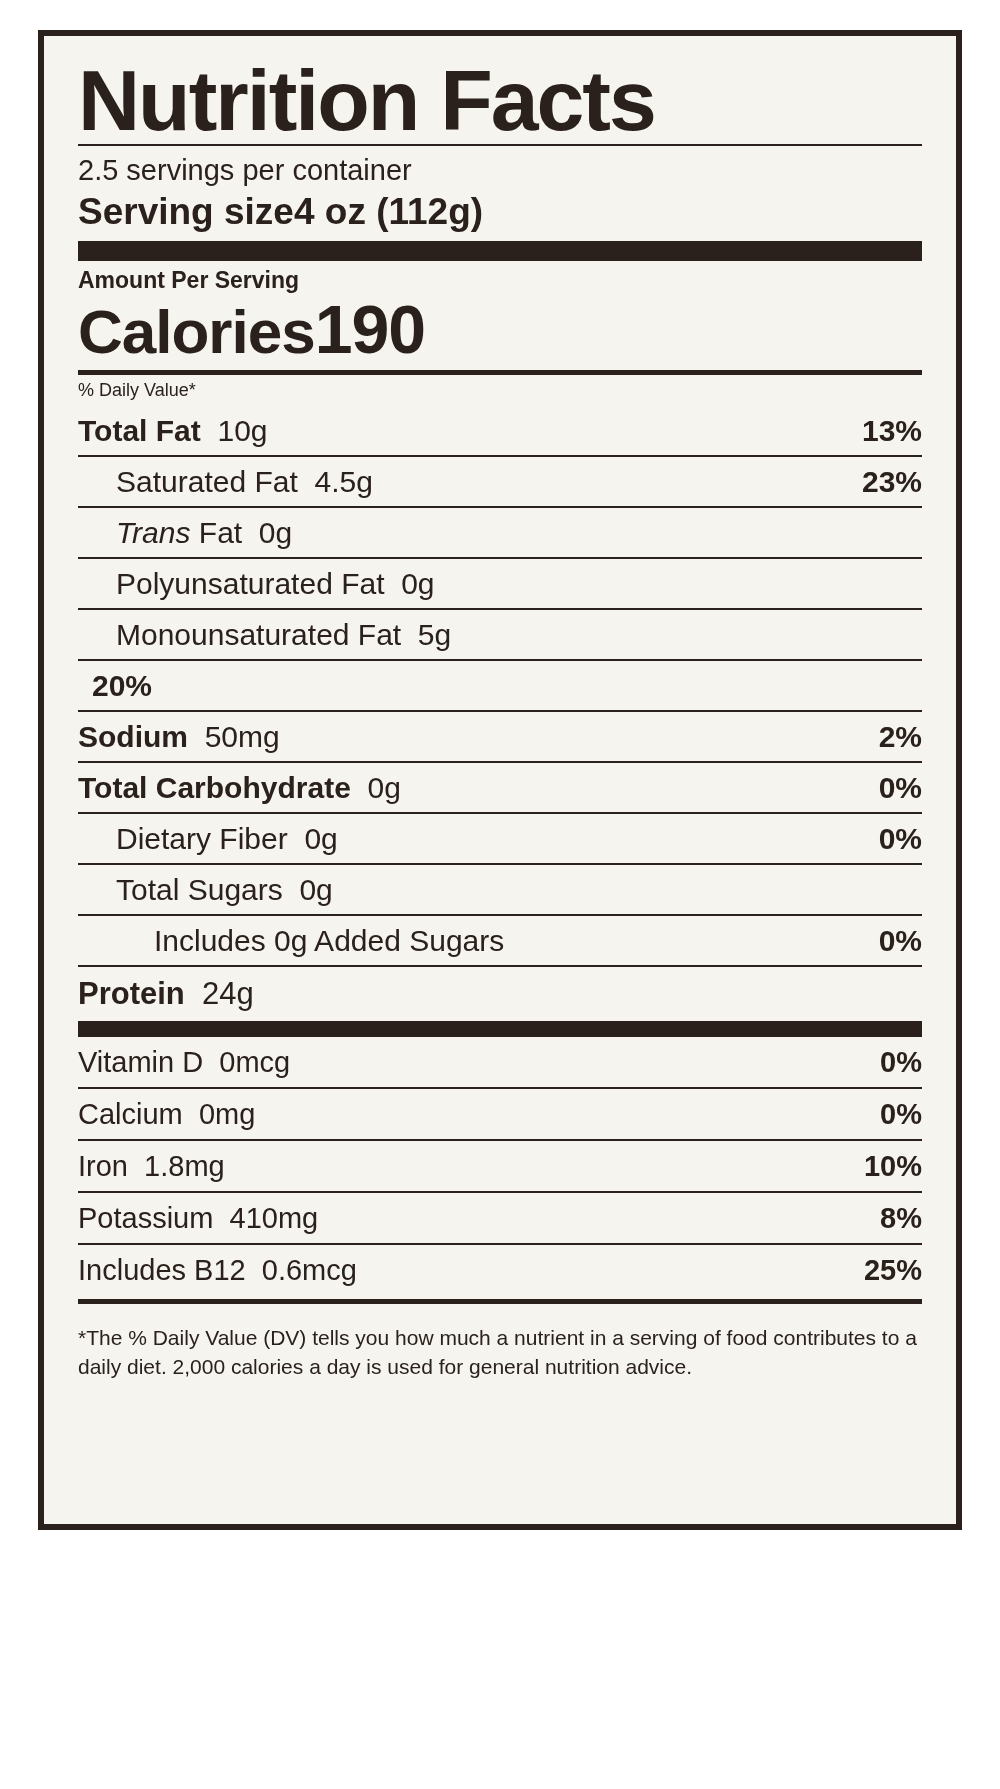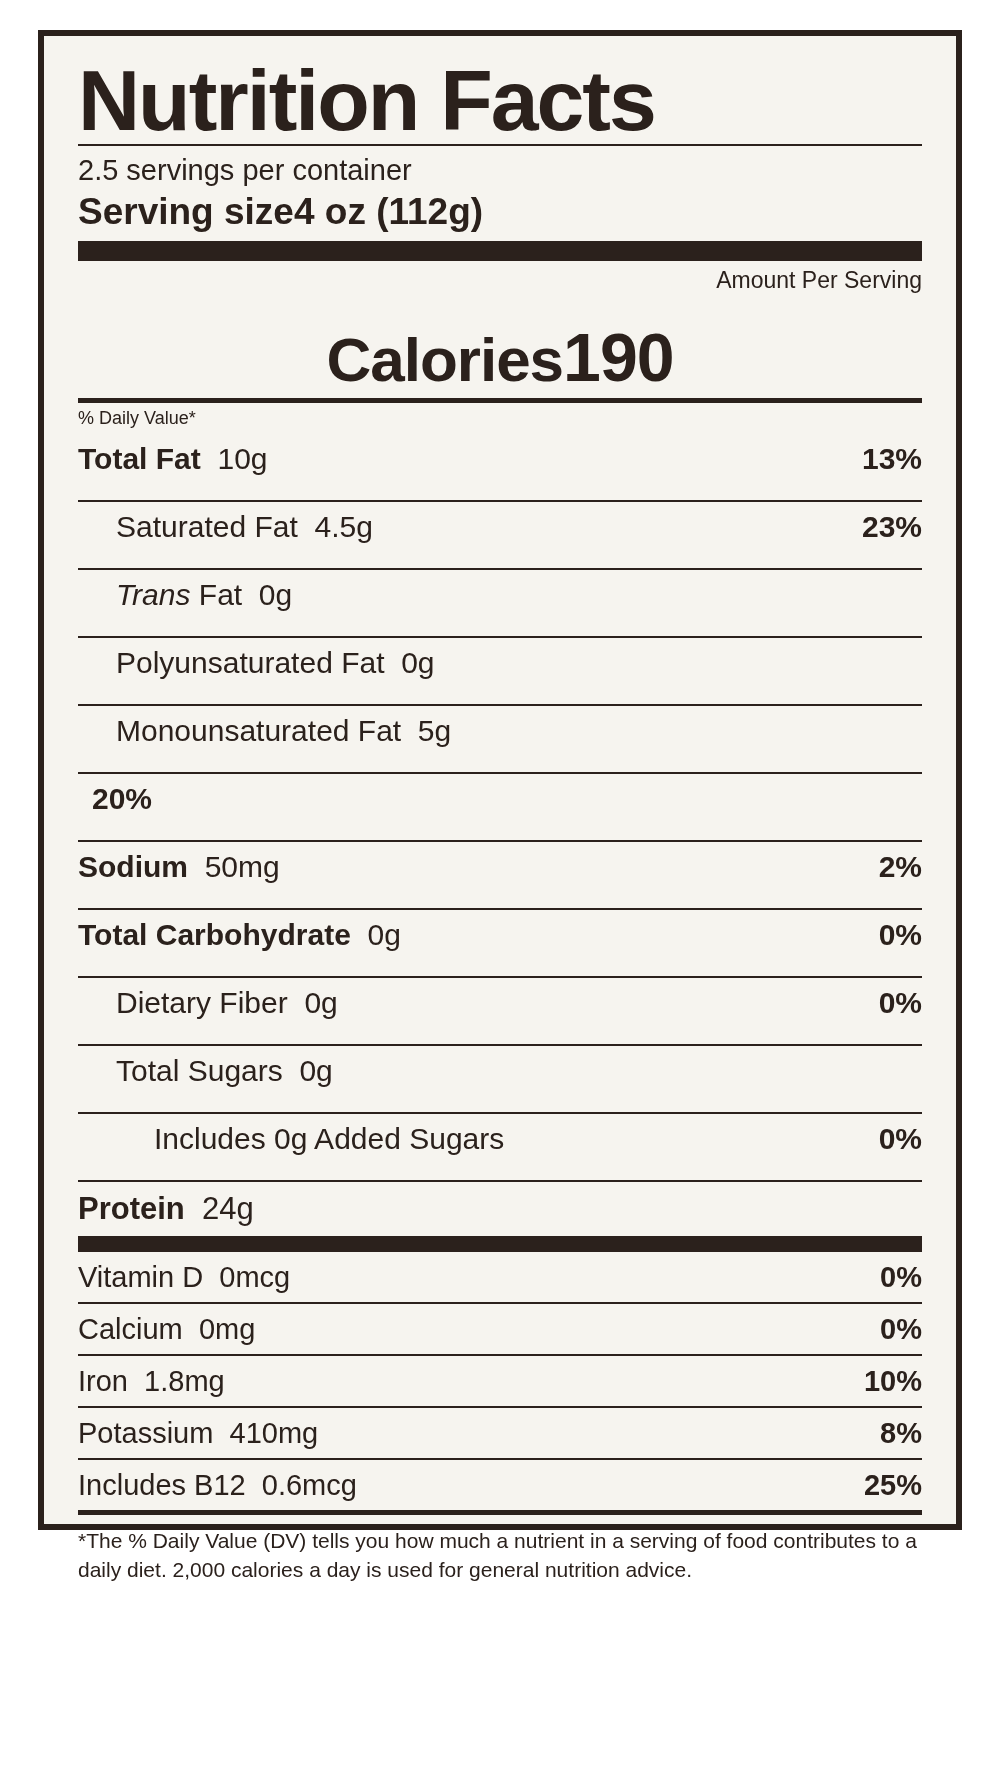--- a/index.html
+++ b/index.html
@@ -59,31 +59,29 @@
     display: flex;
     justify-content: flex-start;
     align-items: baseline;
     font-weight: bold;
     font-size: 37px;
     padding: 2px 0 8px 0;
   }
 
   .amount-per {
     font-size: 23px;
-    font-weight: normal;
+    font-weight: bold;
     padding: 6px 0 0 0;
-    text-align: right;
   }
 
   .calories-row {
     display: flex;
-    justify-content: center;
+    justify-content: flex-start;
     align-items: baseline;
     padding: 0 0 4px 0;
-    margin-top: 28px;
   }
   .calories-label {
     font-weight: bold;
     font-size: 62px;
     letter-spacing: -1px;
     line-height: 1.05;
   }
   .calories-value {
     font-weight: bold;
     font-size: 68px;
@@ -96,21 +94,21 @@
     font-weight: normal;
     font-size: 18px;
     padding: 5px 0 5px 0;
   }
 
   .row {
     display: flex;
     justify-content: space-between;
     align-items: baseline;
     font-size: 30px;
-    padding: 8px 0 24px 0;
+    padding: 8px 0 7px 0;
     border-bottom: 2px solid #2b211c;
   }
   .row .lbl { flex: 1 1 auto; }
   .row .dv { font-weight: bold; white-space: nowrap; padding-left: 14px; }
   .indent1 { padding-left: 38px; }
   .indent2 { padding-left: 76px; }
 
   .no-rule { border-bottom: none; }
 
   .italic { font-style: italic; text-align: center; }
@@ -121,21 +119,21 @@
     align-items: baseline;
     font-size: 31px;
     padding: 9px 0 9px 0;
   }
 
   .vits .row { font-size: 29px; padding: 9px 0 8px 0; }
 
   .footnote {
     font-size: 21px;
     line-height: 1.38;
-    padding-top: 12px;
+    padding-top: 20px;
   }
 
   .spacer-sm { height: 4px; }
 </style>
 </head>
 <body>
 
 <div class="page">
   <div class="panel">
 

